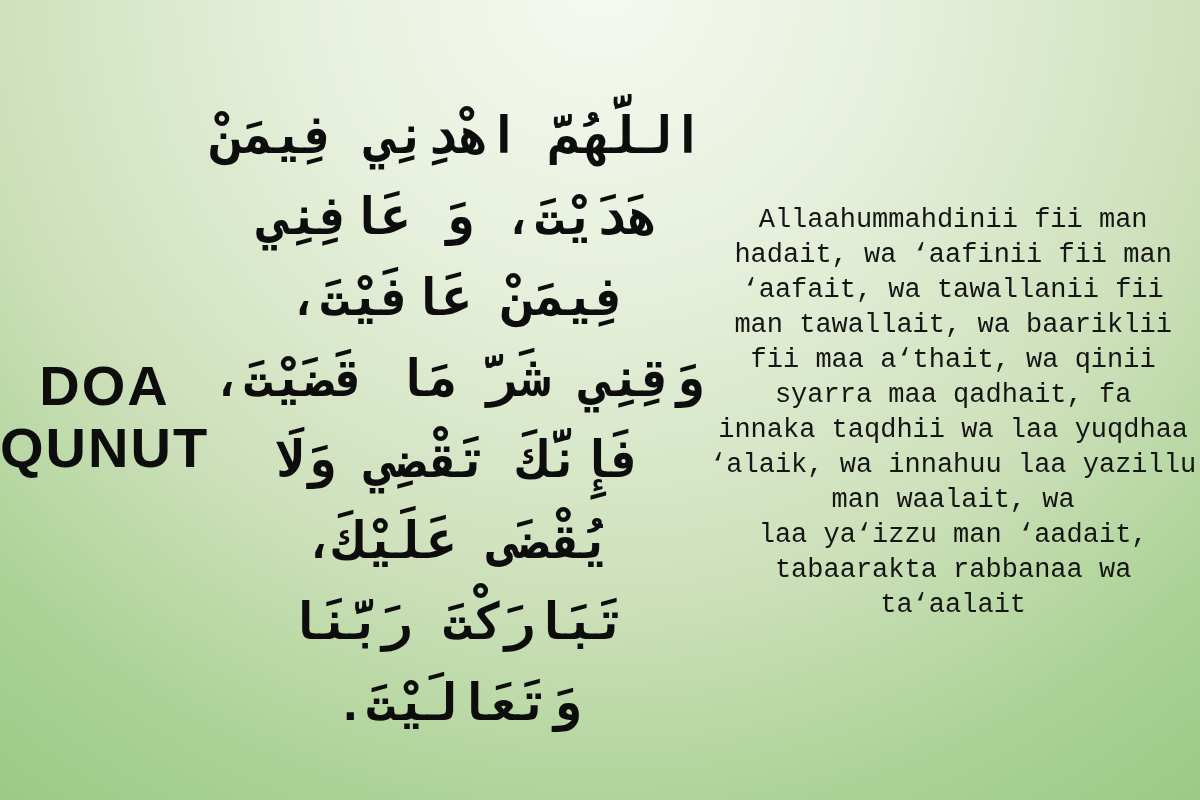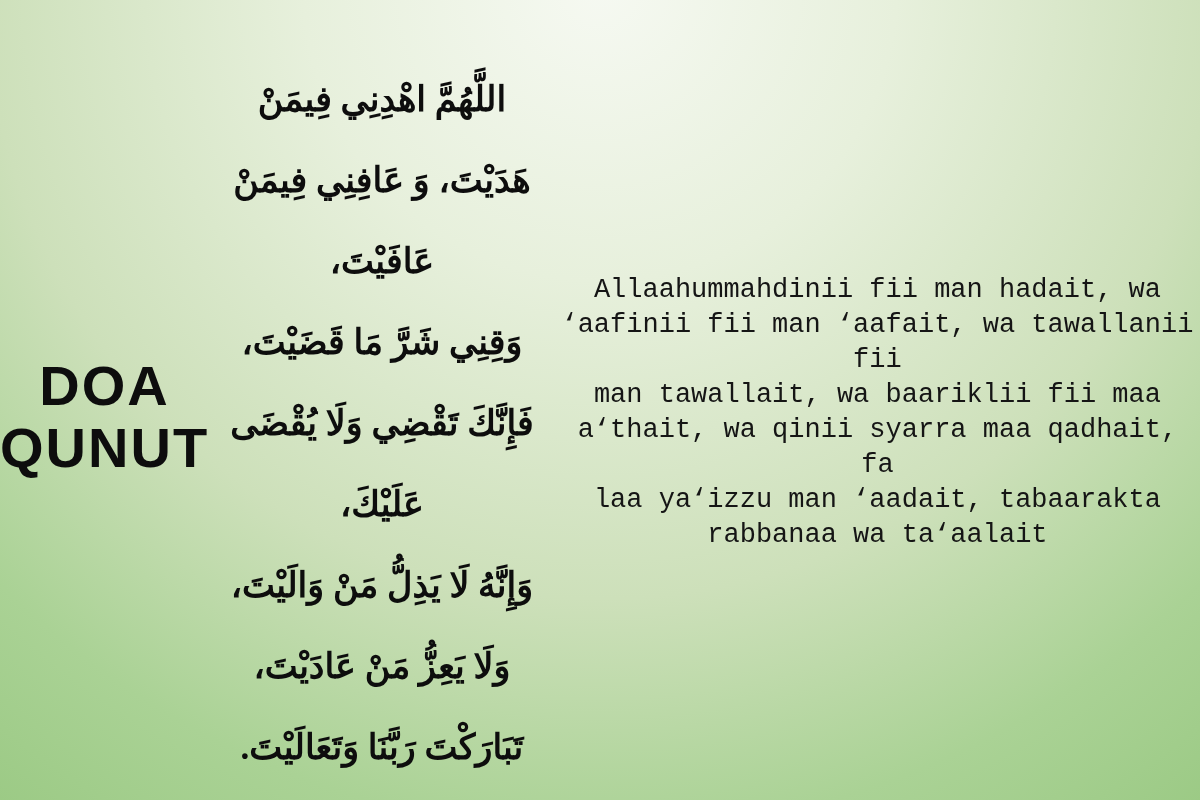--- a/index.html
+++ b/index.html
@@ -31,23 +31,23 @@
     font-weight: 900;
     letter-spacing: 2px;
     line-height: 62px;
     text-align: center;
     color: var(--ink);
   }
   .arabic {
     margin-top: 46px;
     direction: rtl;
     text-align: center;
-    font-family: Liberation Serif, serif;
+    font-family: Liberation Mono, monospace;
     font-weight: bold;
-    font-size: 35px;
+    font-size: 51px;
     line-height: 81px;
     color: var(--ink);
   }
   .translit {
     margin-top: 26px;
     text-align: center;
     font-family: Liberation Mono, monospace;
     font-size: 27px;
     line-height: 35px;
     font-weight: 400;
@@ -57,23 +57,23 @@
 </head>
 <body>
 
 <div class="poster">
 
   <h1 class="title">DOA QUNUT</h1>
 
   <div class="arabic" dir="rtl" lang="ar">
     <div class="ar-line">اللَّهُمَّ اهْدِنِي فِيمَنْ هَدَيْتَ، وَ عَافِنِي فِيمَنْ عَافَيْتَ،</div>
     <div class="ar-line">وَقِنِي شَرَّ مَا قَضَيْتَ، فَإِنَّكَ تَقْضِي وَلَا يُقْضَى عَلَيْكَ،</div>
-    <div class="ar-line">وَإِنَّهُ لَا يَذِلُّ مَنْ وَالَيْتَ، وَلَا يَعِزُّ مَنْ عَادَيْتَ،</div>
     <div class="ar-line">تَبَارَكْتَ رَبَّنَا وَتَعَالَيْتَ.</div>
   </div>
 
   <div class="translit" lang="id">
     <div class="tr-line">Allaahummahdinii fii man hadait, wa ‘aafinii fii man ‘aafait, wa tawallanii fii</div>
     <div class="tr-line">man tawallait, wa baariklii fii maa a‘thait, wa qinii syarra maa qadhait, fa</div>
+    <div class="tr-line">innaka taqdhii wa laa yuqdhaa ‘alaik, wa innahuu laa yazillu man waalait, wa</div>
     <div class="tr-line">laa ya‘izzu man ‘aadait, tabaarakta rabbanaa wa ta‘aalait</div>
   </div>
 
 </div>
 
 </body></html>

